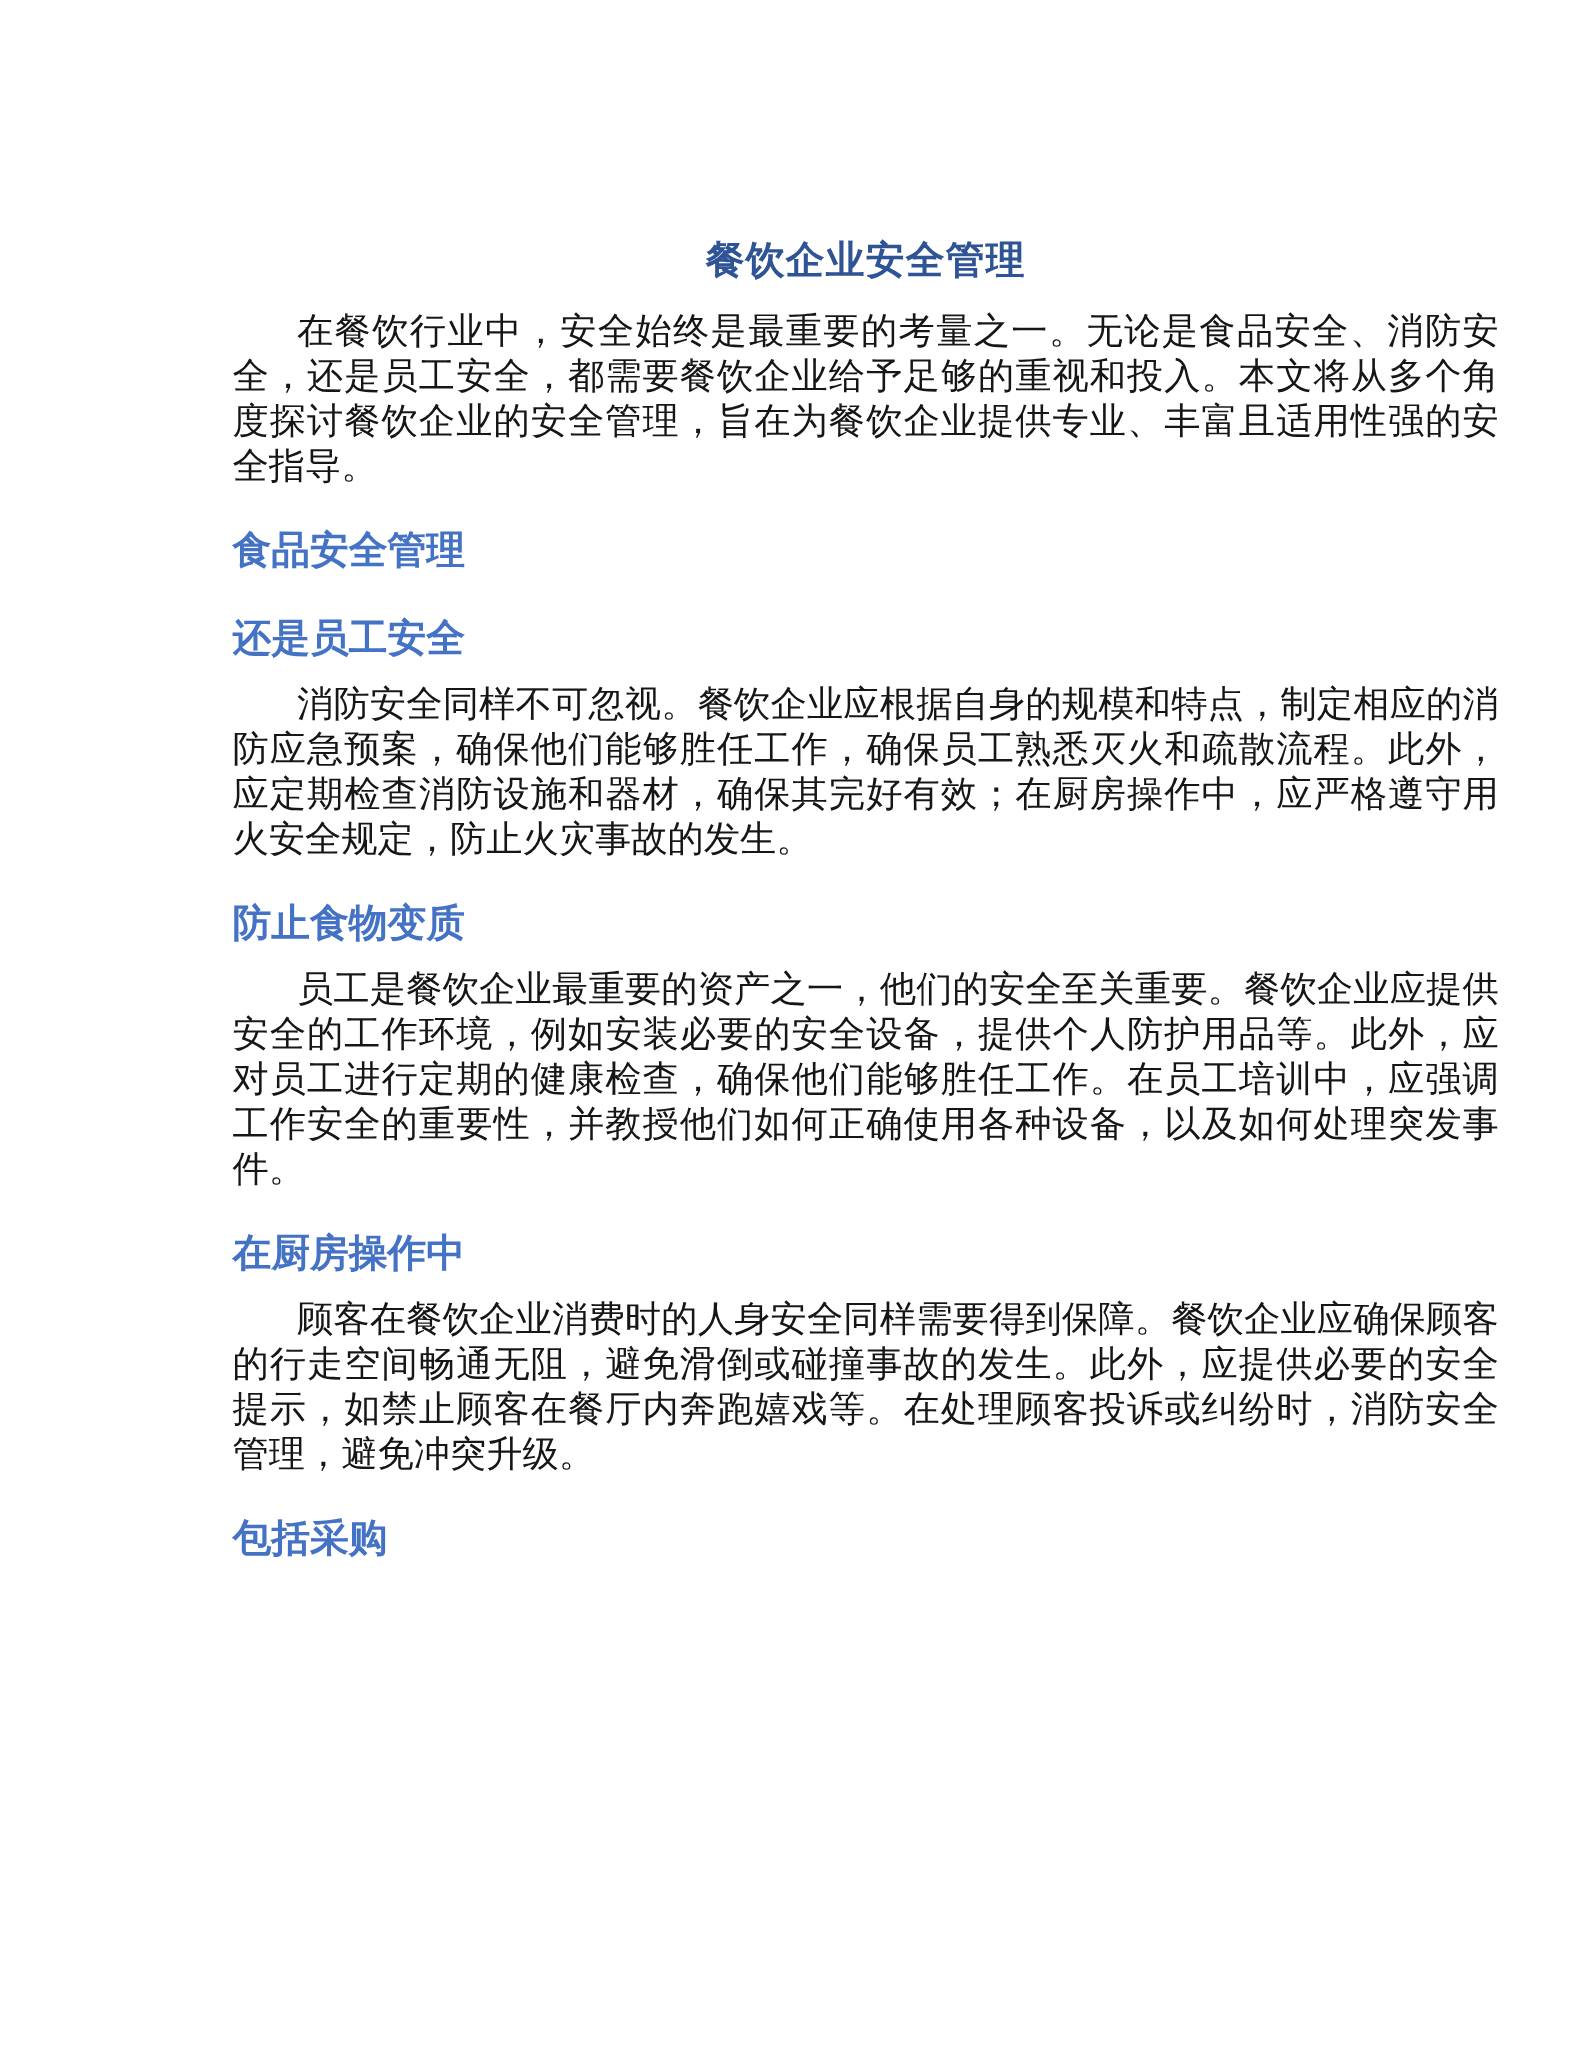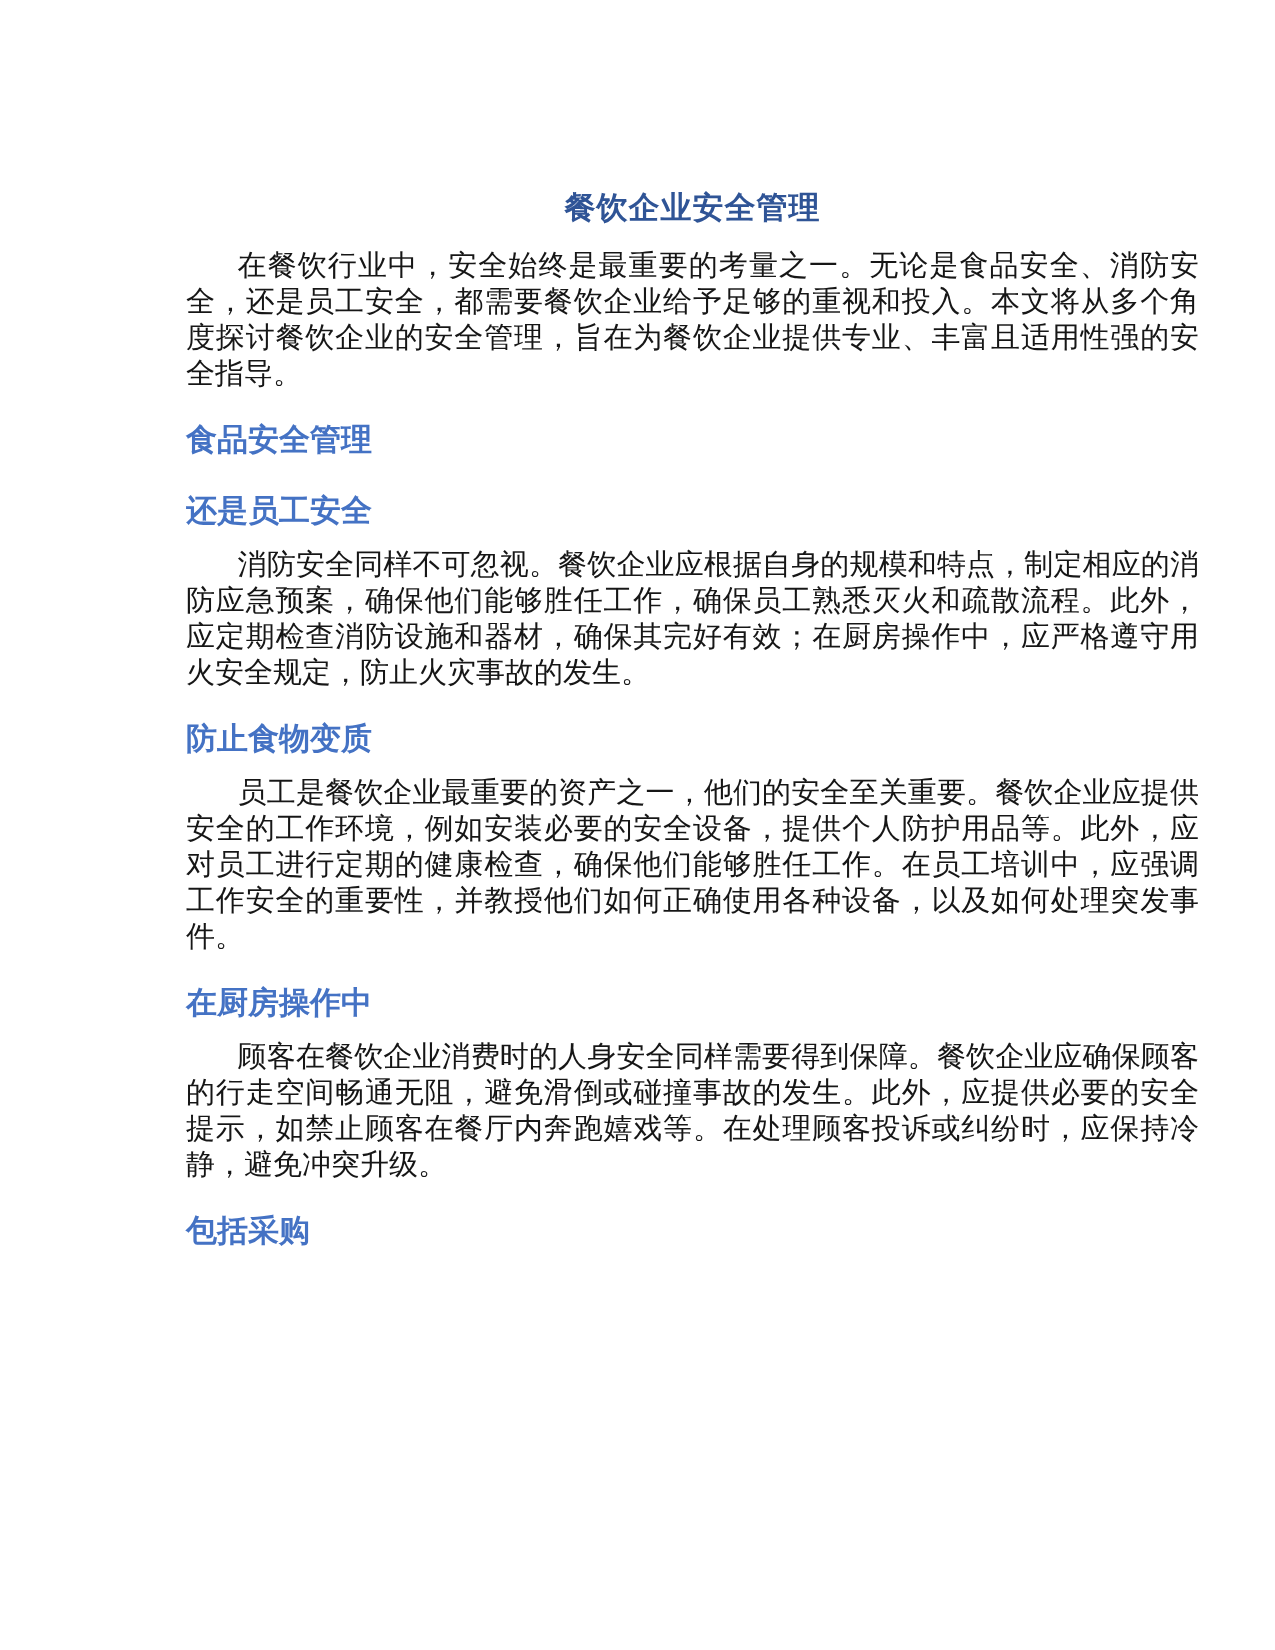--- a/index.html
+++ b/index.html
@@ -68,20 +68,20 @@
     <p class="para">消防安全同样不可忽视。餐饮企业应根据自身的规模和特点，制定相应的消防应急预案，确保他们能够胜任工作，确保员工熟悉灭火和疏散流程。此外，应定期检查消防设施和器材，确保其完好有效；在厨房操作中，应严格遵守用火安全规定，防止火灾事故的发生。</p>
   </section>
 
   <section>
     <h2 class="sec-heading">防止食物变质</h2>
     <p class="para">员工是餐饮企业最重要的资产之一，他们的安全至关重要。餐饮企业应提供安全的工作环境，例如安装必要的安全设备，提供个人防护用品等。此外，应对员工进行定期的健康检查，确保他们能够胜任工作。在员工培训中，应强调工作安全的重要性，并教授他们如何正确使用各种设备，以及如何处理突发事件。</p>
   </section>
 
   <section>
     <h2 class="sec-heading">在厨房操作中</h2>
-    <p class="para">顾客在餐饮企业消费时的人身安全同样需要得到保障。餐饮企业应确保顾客的行走空间畅通无阻，避免滑倒或碰撞事故的发生。此外，应提供必要的安全提示，如禁止顾客在餐厅内奔跑嬉戏等。在处理顾客投诉或纠纷时，应保持冷静，避免冲突升级。</p>
+    <p class="para">顾客在餐饮企业消费时的人身安全同样需要得到保障。餐饮企业应确保顾客的行走空间畅通无阻，避免滑倒或碰撞事故的发生。此外，应提供必要的安全提示，如禁止顾客在餐厅内奔跑嬉戏等。在处理顾客投诉或纠纷时，消防安全管理，避免冲突升级。</p>
   </section>
 
   <section>
     <h2 class="sec-heading">包括采购</h2>
   </section>
 
 </div>
 
 </body></html>

